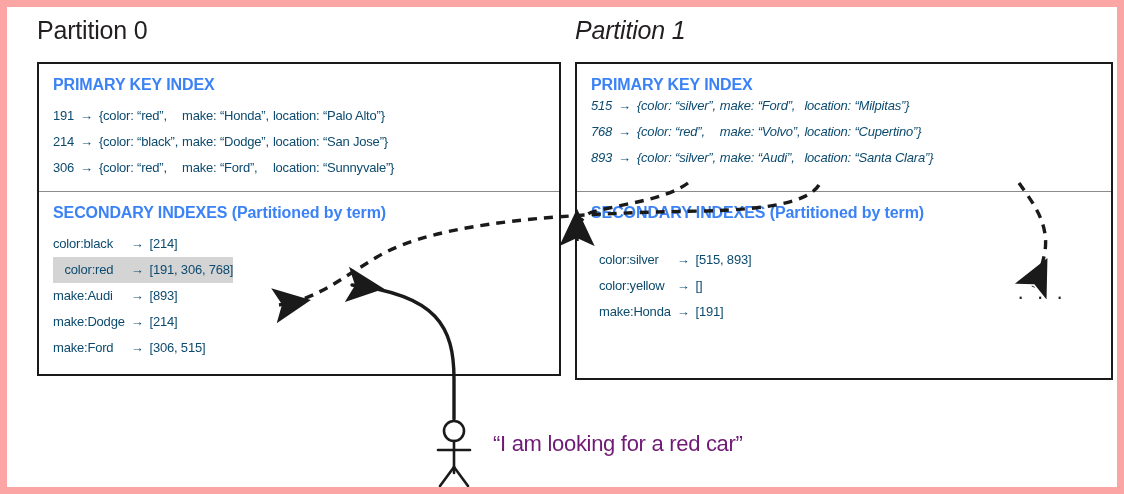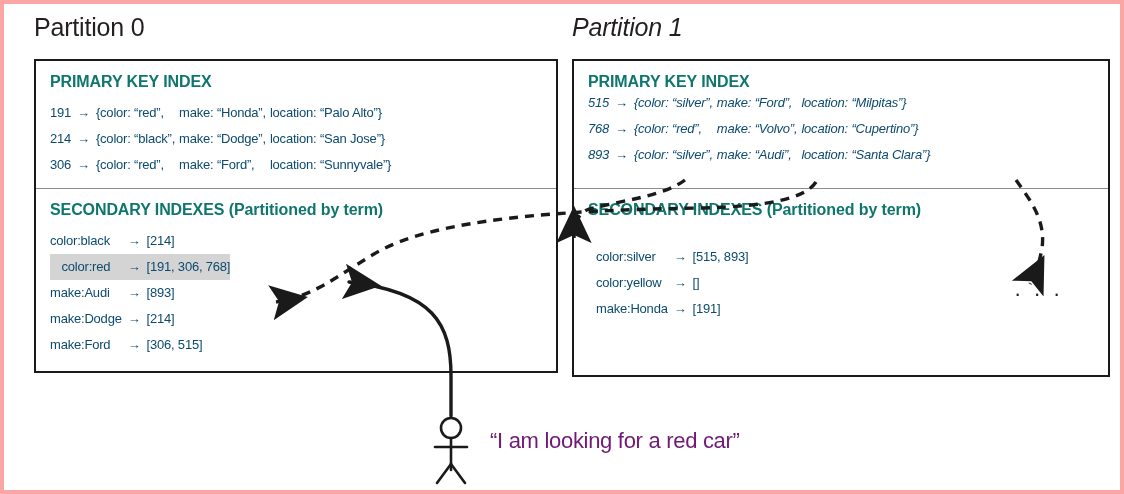--- a/index.html
+++ b/index.html
@@ -10,21 +10,21 @@
   }
   body {
     font-family: "Liberation Sans", sans-serif;
     color: #231f20;
   }
   #figure {
     position: relative;
     width: 1124px;
     height: 494px;
     background: #ffffff;
-    border: 4px solid #fca5a5;
+    border: 7px solid #fca5a5;
     box-sizing: border-box;
     overflow: hidden;
   }
 
   
   .partition-title {
     position: absolute;
     font-size: 25px;
     font-weight: 400;
     letter-spacing: -0.2px;
@@ -52,21 +52,21 @@
     border-top: 1.5px solid #8c8c8c;
   }
   #p0-divider { top: 127px; }
   #p1-divider { top: 127px; }
 
   
   .section-heading {
     position: absolute;
     font-size: 16px;
     font-weight: bold;
-    color: #0f766e;
+    color: #3b82f6;
     white-space: nowrap;
     letter-spacing: -0.1px;
   }
 
   
   .rows {
     position: absolute;
     border-collapse: collapse;
     font-size: 13px;
     color: #0c4a6e;

